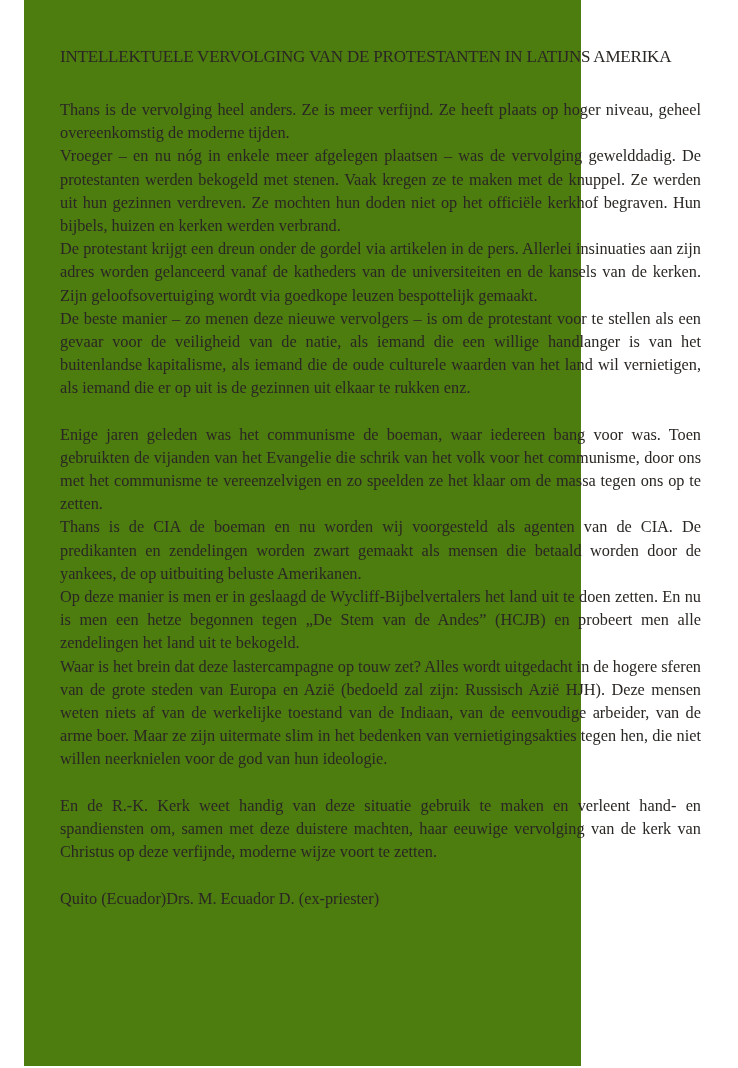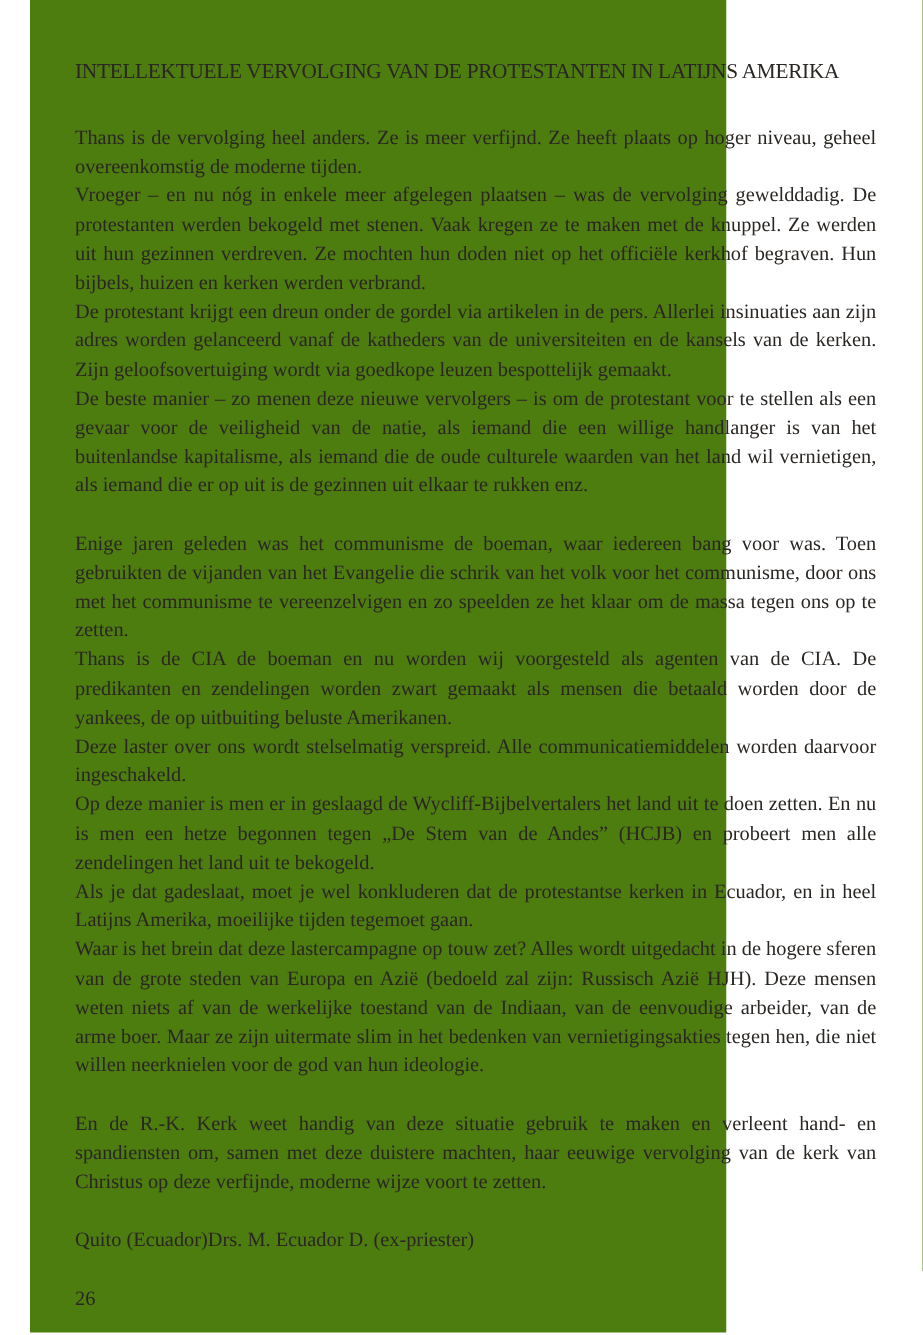--- a/index.html
+++ b/index.html
@@ -64,32 +64,29 @@
       <p class="para">Vroeger – en nu nóg in enkele meer afgelegen plaatsen – was de vervolging gewelddadig. De protestanten werden bekogeld met stenen. Vaak kregen ze te maken met de knuppel. Ze werden uit hun gezinnen verdreven. Ze mochten hun doden niet op het officiële kerkhof begraven. Hun bijbels, huizen en kerken werden verbrand.</p>
       <p class="para">De protestant krijgt een dreun onder de gordel via artikelen in de pers. Allerlei insinuaties aan zijn adres worden gelanceerd vanaf de katheders van de universiteiten en de kansels van de kerken. Zijn geloofsovertuiging wordt via goedkope leuzen bespottelijk gemaakt.</p>
       <p class="para">De beste manier – zo menen deze nieuwe vervolgers – is om de protestant voor te stellen als een gevaar voor de veiligheid van de natie, als iemand die een willige handlanger is van het buitenlandse kapitalisme, als iemand die de oude culturele waarden van het land wil vernietigen, als iemand die er op uit is de gezinnen uit elkaar te rukken enz.</p>
     </div>
 
     <div class="gap"></div>
 
     <div>
       <p class="para">Enige jaren geleden was het communisme de boeman, waar iedereen bang voor was. Toen gebruikten de vijanden van het Evangelie die schrik van het volk voor het communisme, door ons met het communisme te vereenzelvigen en zo speelden ze het klaar om de massa tegen ons op te zetten.</p>
       <p class="para">Thans is de CIA de boeman en nu worden wij voorgesteld als agenten van de CIA. De predikanten en zendelingen worden zwart gemaakt als mensen die betaald worden door de yankees, de op uitbuiting beluste Amerikanen.</p>
-      <p class="para">Deze laster over ons wordt stelselmatig verspreid. Alle communicatiemiddelen worden daarvoor ingeschakeld.</p>
       <p class="para">Op deze manier is men er in geslaagd de Wycliff-Bijbelvertalers het land uit te doen zetten. En nu is men een hetze begonnen tegen „De Stem van de Andes” (HCJB) en probeert men alle zendelingen het land uit te bekogeld.</p>
-      <p class="para">Als je dat gadeslaat, moet je wel konkluderen dat de protestantse kerken in Ecuador, en in heel Latijns Amerika, moeilijke tijden tegemoet gaan.</p>
       <p class="para">Waar is het brein dat deze lastercampagne op touw zet? Alles wordt uitgedacht in de hogere sferen van de grote steden van Europa en Azië (bedoeld zal zijn: Russisch Azië HJH). Deze mensen weten niets af van de werkelijke toestand van de Indiaan, van de eenvoudige arbeider, van de arme boer. Maar ze zijn uitermate slim in het bedenken van vernietigingsakties tegen hen, die niet willen neerknielen voor de god van hun ideologie.</p>
     </div>
 
     <div class="gap"></div>
 
     <div>
       <p class="para">En de R.-K. Kerk weet handig van deze situatie gebruik te maken en verleent hand- en spandiensten om, samen met deze duistere machten, haar eeuwige vervolging van de kerk van Christus op deze verfijnde, moderne wijze voort te zetten.</p>
     </div>
 
     <div class="sig">
       <span>Quito (Ecuador)</span>
       <span>Drs. M. Ecuador D. (ex-priester)</span>
     </div>
 
-    <div class="page-number">26</div>
   </div>
 </div>
 
 </body></html>

